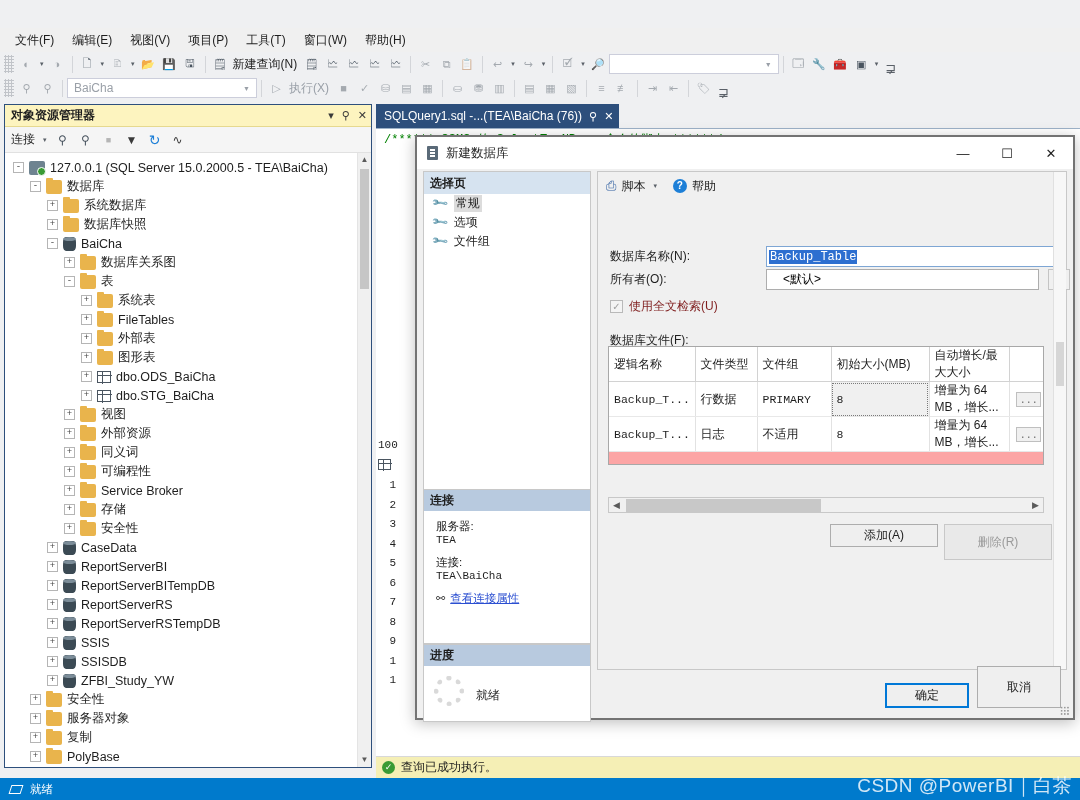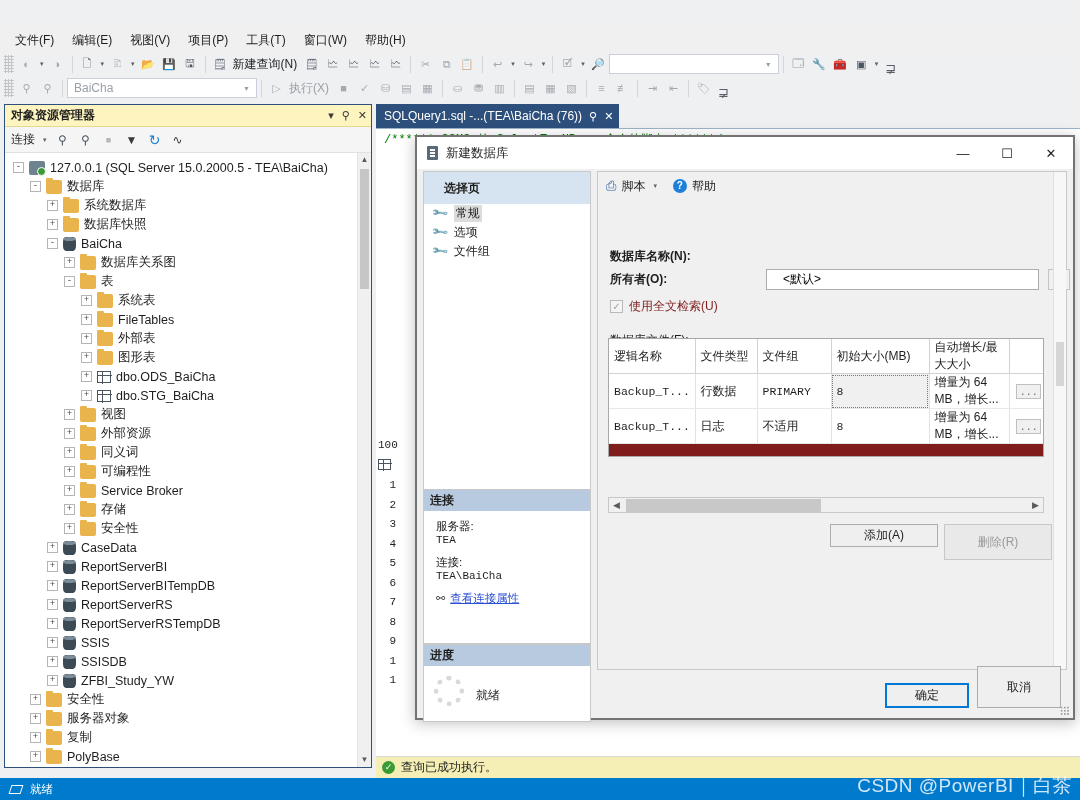--- a/index.html
+++ b/index.html
@@ -165,22 +165,22 @@
   .dlg-title-text { font-size: 12.5px; color: #1e1e1e; }
   .dlg-wbtns { margin-left: auto; display: flex; height: 32px; }
   .dlg-wbtn { width: 44px; height: 32px; display: flex; align-items: center; justify-content: center;
               font-size: 13px; color: #1e1e1e; cursor: pointer; }
 
   .dlg-body { position: absolute; left: 0; top: 32px; right: 0; bottom: 0; background: #f0f0f0; }
   .pages {
     position: absolute; left: 6px; top: 2px; width: 168px; bottom: 48px; background: #fff;
     border: 1px solid #c8c8c8;
   }
-  .pages-hdr { height: 32px; background: #d6e3f0; font-size: 12px; font-weight: bold; color: #1e1e1e;
-               display: flex; align-items: center; padding-left: 20px; }
+  .pages-hdr { height: 22px; background: #d6e3f0; font-size: 12px; font-weight: bold; color: #1e1e1e;
+               display: flex; align-items: center; padding-left: 6px; }
   .page-item { height: 19px; display: flex; align-items: center; padding-left: 10px; gap: 6px; cursor: default; }
   .page-item .wrench { color: #4a7ebb; font-size: 11px; transform: rotate(-40deg); }
   .page-item .pg-lbl { font-size: 12px; color: #1e1e1e; }
   .page-item.sel .pg-lbl { background: #dcdcdc; padding: 0 2px; }
 
   .conn-box { position: absolute; left: 6px; width: 168px; border: 1px solid #c8c8c8; background: #fff; }
   .conn-box.c1 { top: 320px; height: 155px; }
   .conn-box.c2 { top: 475px; height: 78px; }
   .cb-hdr { height: 21px; background: #b8cadf; font-size: 12px; font-weight: bold; color: #1e1e1e;
             display: flex; align-items: center; padding-left: 6px; }
@@ -202,38 +202,38 @@
   }
   .panel-scroll { position: absolute; right: 0; top: 0; bottom: 0; width: 13px; background: #f7f7f7;
                   border-left: 1px solid #e0e0e0; }
   .panel-scroll .t { position: absolute; left: 2px; right: 2px; top: 170px; height: 44px; background: #d6d6d6; }
   .scriptbar { height: 28px; display: flex; align-items: center; padding-left: 8px; gap: 5px; }
   .script-ic { font-size: 13px; color: #2f5fa0; }
   .sb-lbl { font-size: 12px; color: #1e1e1e; }
   .help-ic { width: 14px; height: 14px; border-radius: 50%; background: #1d7fd7; color: #fff;
              font-size: 10px; font-weight: bold; line-height: 14px; text-align: center; margin-left: 8px; }
 
-  .form-row { position: absolute; display: flex; align-items: center; font-weight: bold; }
+  .form-row { position: absolute; display: flex; align-items: center; }
   .form-lbl { font-size: 12px; color: #1e1e1e; }
   .txt {
     border: 1px solid #7ea6d4; background: #fff; height: 21px; font-family: "Liberation Mono", monospace;
     font-size: 12px; padding: 0 2px; display: flex; align-items: center;
   }
   .txt.plain { border: 1px solid #adadad; font-family: "Liberation Sans", sans-serif; font-size: 12px; padding-left: 16px; }
   .sel-text { background: #2d6fd0; color: #fff; padding: 0 1px; }
   .ellip-btn { width: 22px; height: 21px; border: 1px solid #c4c4c4; background: #f0f0f0; margin-left: 4px;
                font-size: 11px; color: #8a8a8a; display: flex; align-items: flex-end; justify-content: center; }
   .chk-row { position: absolute; display: flex; align-items: center; gap: 6px; }
   .chk { width: 13px; height: 13px; border: 1px solid #b9b9b9; background: #f4f4f4; color: #a0a0a0;
          font-size: 10px; line-height: 12px; text-align: center; }
   .chk-lbl { font-size: 12px; color: #7f1d1d; }
 
   .files-lbl { position: absolute; left: 12px; top: 160px; font-size: 12px; color: #1e1e1e; }
-  .files-tbl { position: absolute; left: 10px; top: 166px; right: 22px; height: 119px;
-               border: 1px solid #a8a8a8; background: #7f1d1d; overflow: hidden; }
+  .files-tbl { position: absolute; left: 10px; top: 174px; right: 22px; height: 119px;
+               border: 1px solid #a8a8a8; background: #fca5a5; overflow: hidden; }
   table.ft { width: 100%; border-collapse: collapse; }
   table.ft th {
     font-size: 12px; font-weight: normal; color: #1e1e1e; text-align: left; height: 20px;
     border-right: 1px solid #d2d2d2; border-bottom: 1px solid #d2d2d2; padding-left: 5px; background: #fff;
   }
   table.ft td {
     font-family: "Liberation Mono", monospace; font-size: 11.5px; color: #1e1e1e; height: 19px;
     border-right: 1px solid #e2e2e2; border-bottom: 1px solid #e8e8e8; padding-left: 5px; background: #fff;
   }
   table.ft td.cjk { font-family: "Liberation Sans", sans-serif; font-size: 12px; }
@@ -641,20 +641,23 @@
         <div class="scriptbar">
           <span class="script-ic">⎙</span>
           <span class="sb-lbl">脚本</span>
           <span class="caret">▾</span>
           <span class="help-ic">?</span>
           <span class="sb-lbl">帮助</span>
         </div>
 
         <div class="form-row" style="left:12px; top:76px;">
           <span class="form-lbl">数据库名称(N):</span>
+        </div>
+        <div class="txt" style="position:absolute; left:168px; top:74px; width:296px;">
+          <span class="sel-text">Backup_Table</span>
         </div>
 
         <div class="form-row" style="left:12px; top:99px;">
           <span class="form-lbl">所有者(O):</span>
         </div>
         <div class="txt plain" style="position:absolute; left:168px; top:97px; width:273px;">
           <span>&lt;默认&gt;</span>
         </div>
         <div class="ellip-btn" style="position:absolute; left:446px; top:97px;">...</div>
 

